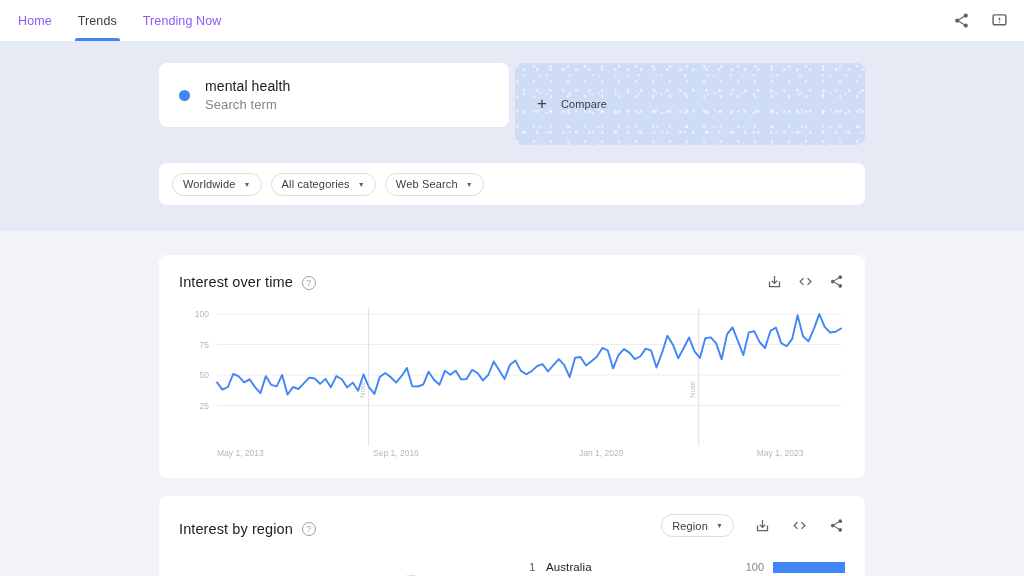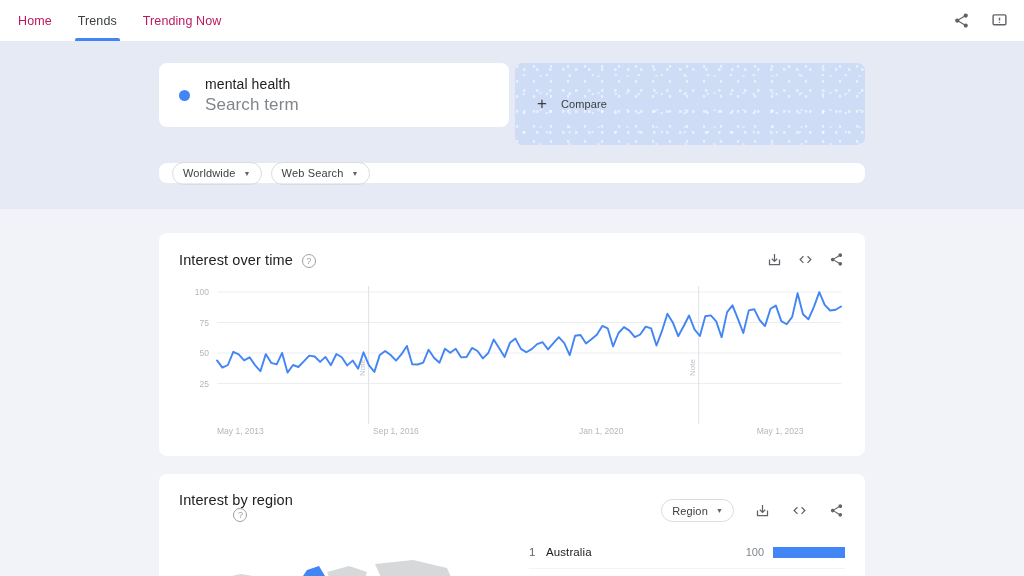--- a/index.html
+++ b/index.html
@@ -18,21 +18,21 @@
     padding: 0 14px 0 18px;
     position: relative; z-index: 5;
   }
   .brand { display: flex; align-items: baseline; margin-right: 34px; }
   .logo { font-size: 21px; letter-spacing: -0.6px; font-family: "Liberation Sans", sans-serif; }
   .logo .b { color: #4285F4; } .logo .r { color: #EA4335; }
   .logo .y { color: #FBBC05; } .logo .g { color: #34A853; }
   .trends { font-size: 20px; color: #5f6368; margin-left: 5px; letter-spacing: -0.2px; }
   .navlinks { display: flex; align-items: center; height: 41px; }
   .navlink {
-    font-size: 12.5px; color: #be185d; margin-right: 26px;
+    font-size: 12.5px; color: #8b5cf6; margin-right: 26px;
     height: 41px; display: flex; align-items: center;
     position: relative; cursor: pointer; letter-spacing: .1px;
   }
   .navlink.active { color: #3c4043; }
   .navlink.active::after {
     content: ""; position: absolute; left: -3px; right: -3px; bottom: 0;
     height: 3px; background: #4285F4; border-radius: 2px 2px 0 0;
   }
   .nav-right { margin-left: auto; display: flex; align-items: center; gap: 16px; }
   .icon-btn { width: 22px; height: 22px; display: flex; align-items: center; justify-content: center; cursor: pointer; color: #5f6368; }
@@ -45,39 +45,39 @@
   .wrap { width: 706px; margin: 0 auto; }
 
   .terms { display: flex; gap: 6px; }
   .term-card {
     width: 350px; height: 64px; background: #fff;
     border-radius: 8px; display: flex; align-items: center;
     padding: 0 20px; cursor: pointer;
   }
   .dot { width: 11px; height: 11px; border-radius: 50%; background: #4285F4; margin-right: 15px; flex: none; }
   .term-title { font-size: 14px; color: #202124; letter-spacing: .1px; }
-  .term-sub { font-size: 17px; color: #80868b; margin-top: 3px; letter-spacing: .1px; }
+  .term-sub { font-size: 13px; color: #80868b; margin-top: 3px; letter-spacing: .1px; }
 
   .compare-card {
     flex: 1; height: 82px; border-radius: 8px; cursor: pointer;
     background-color: #cfdcf6;
     background-image:
       radial-gradient(circle at 12% 22%, rgba(255,255,255,.55) 1.2px, transparent 1.6px),
       radial-gradient(circle at 38% 64%, rgba(255,255,255,.45) 1.1px, transparent 1.5px),
       radial-gradient(circle at 71% 31%, rgba(255,255,255,.5) 1.3px, transparent 1.7px),
       radial-gradient(circle at 88% 77%, rgba(255,255,255,.4) 1px, transparent 1.4px);
     background-size: 17px 15px, 23px 19px, 13px 21px, 29px 17px;
     display: flex; align-items: center; padding: 0 22px;
   }
   .plus { font-size: 17px; color: #3c4043; margin-right: 14px; font-weight: 300; }
   .compare-label { font-size: 11px; color: #3c4043; letter-spacing: .1px; }
 
   .filters {
     margin-top: 18px; background: #fff; border-radius: 8px;
-    height: 20px; display: flex; align-items: center; padding: 0 13px; gap: 9px;
+    height: 42px; display: flex; align-items: center; padding: 0 13px; gap: 9px;
   }
   .chip {
     border: 1px solid #dadce0; border-radius: 19px; height: 23px;
     display: flex; align-items: center; padding: 0 10px;
     font-size: 11px; color: #3c4043; cursor: pointer; letter-spacing: .15px;
     white-space: nowrap;
   }
   .chip .caret { margin-left: 8px; font-size: 7px; color: #5f6368; }
 
   
@@ -106,21 +106,21 @@
   .region-body { display: flex; margin-top: 14px; height: 120px; }
   .map { width: 330px; position: relative; }
   .map svg { position: absolute; top: 14px; left: 28px; }
   .region-list { flex: 1; padding-left: 20px; }
   .rrow { display: flex; align-items: center; height: 33px; border-bottom: 1px solid #f1f3f4; }
   .rrank { font-size: 11.5px; color: #5f6368; width: 17px; }
   .rname { font-size: 11.5px; color: #202124; letter-spacing: .1px; }
   .rval { margin-left: auto; font-size: 11px; color: #80868b; margin-right: 9px; }
   .rbar-track { width: 72px; height: 11px; background: #f1f3f4; }
   .rbar { height: 11px; background: #4285F4; }
-  .region-head-left { display: flex; align-items: center; flex-direction: column; }
+  .region-head-left { display: flex; align-items: center; }
   .region-actions { margin-left: auto; display: flex; align-items: center; gap: 20px; }
 </style>
 </head>
 <body>
 
 <div class="topnav">
   <div class="navlinks">
     <div class="navlink">Home</div>
     <div class="navlink active">Trends</div>
     <div class="navlink">Trending Now</div>
@@ -153,20 +153,24 @@
       </div>
       <div class="compare-card">
         <span class="plus">+</span>
         <span class="compare-label">Compare</span>
       </div>
     </div>
 
     <div class="filters">
       <div class="chip">
         <span>Worldwide</span>
+        <span class="caret">▼</span>
+      </div>
+      <div class="chip">
+        <span>All categories</span>
         <span class="caret">▼</span>
       </div>
       <div class="chip">
         <span>Web Search</span>
         <span class="caret">▼</span>
       </div>
     </div>
   </div>
 </div>
 

